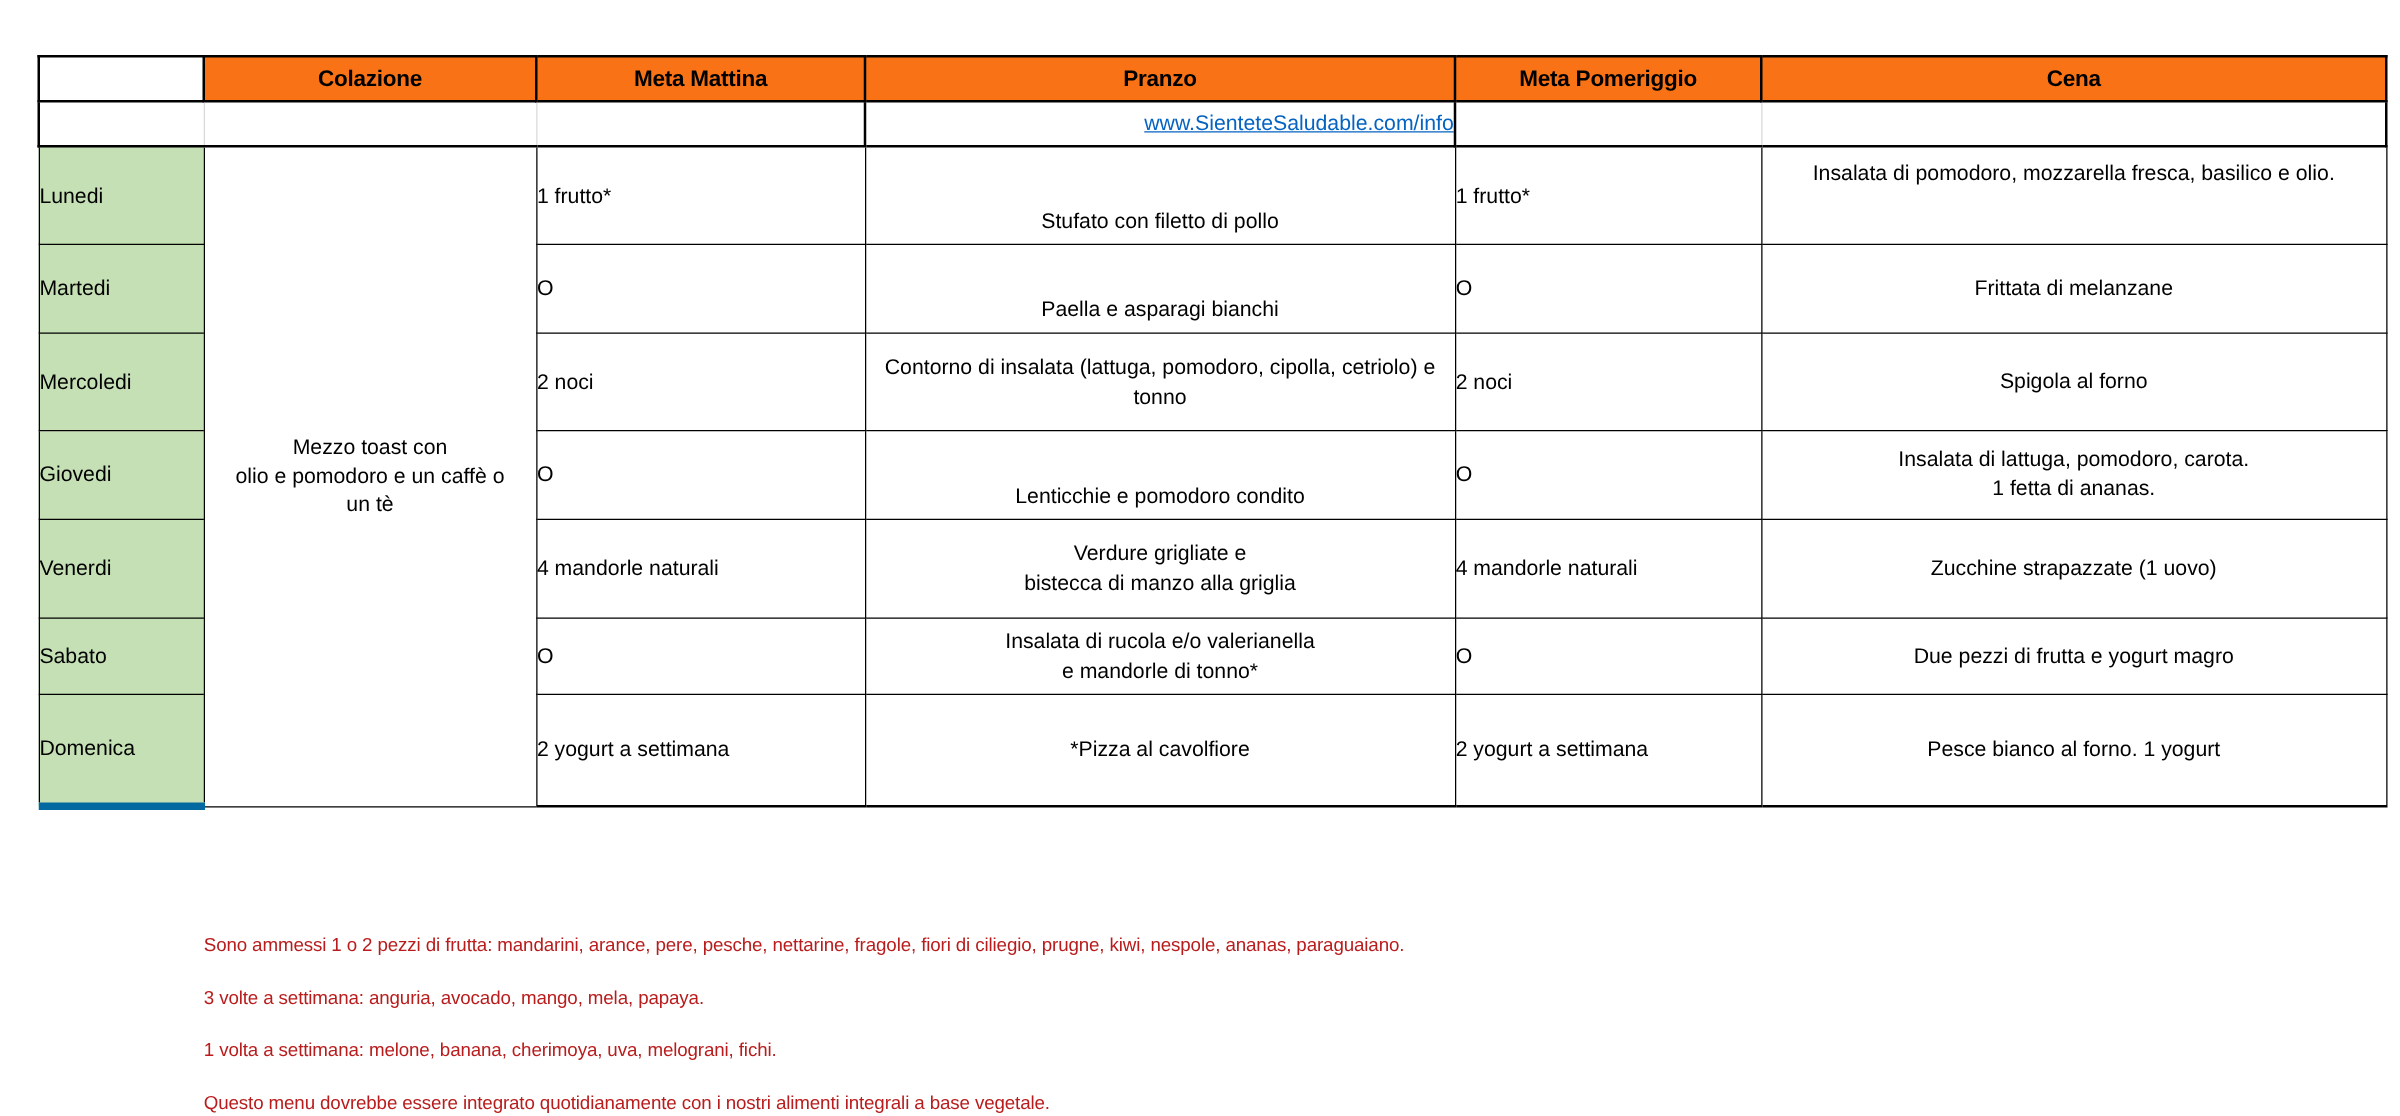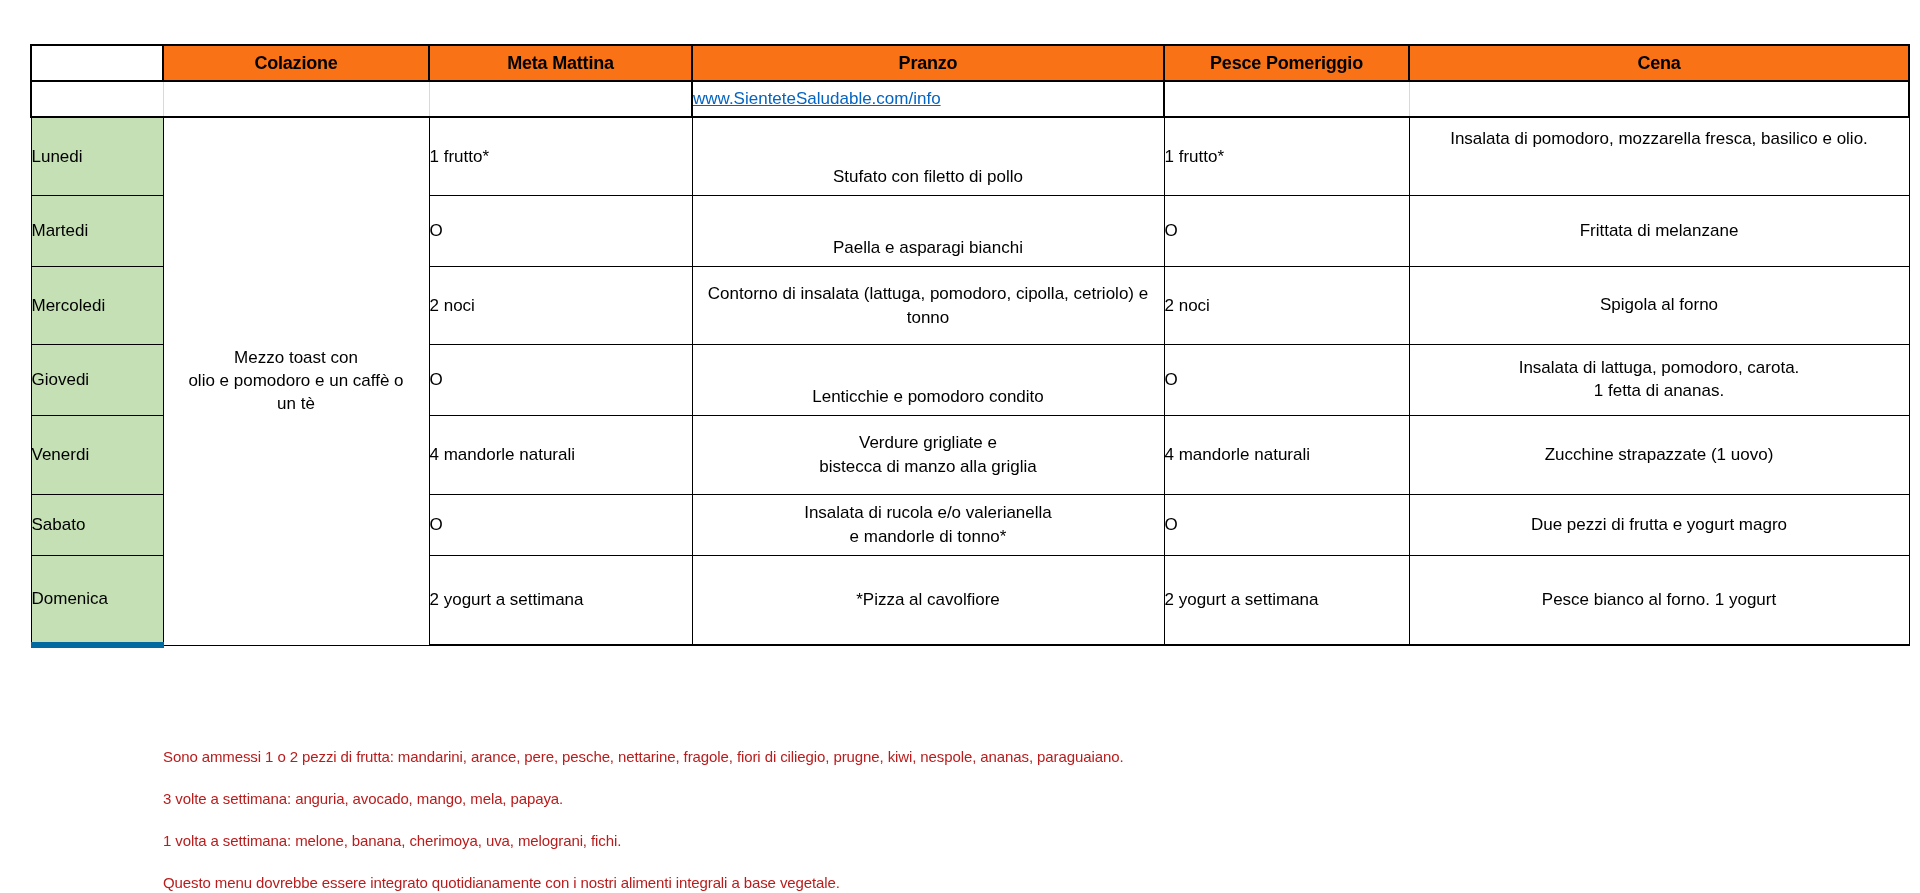--- a/index.html
+++ b/index.html
@@ -67,21 +67,21 @@
     background: #ffffff;
   }
 
   
   tr.urlrow td {
     height: 34px;
     background: #ffffff;
     border: 1px solid #d9d9d9;
   }
   tr.urlrow td.urlcell {
-    text-align: left;
+    text-align: right;
     border-left: 2px solid #000000;
     border-right: 2px solid #000000;
     border-bottom: 2px solid #000000;
     border-top: 1px solid #d9d9d9;
   }
   tr.urlrow td.edge-l { border-left: 2px solid #000000; }
   tr.urlrow td.edge-r { border-right: 2px solid #000000; }
   tr.urlrow td.below-hdr { border-bottom: 2px solid #000000; }
 
   a.site-link {
@@ -193,21 +193,21 @@
           <col class="c-mp">
           <col class="c-ce">
       </colgroup>
       <tbody>
 
         <tr class="hdr">
           <td class="blank-corner"></td>
           <td>Colazione</td>
           <td>Meta Mattina</td>
           <td>Pranzo</td>
-          <td>Pesce Pomeriggio</td>
+          <td>Meta Pomeriggio</td>
           <td>Cena</td>
         </tr>
 
         <tr class="urlrow">
           <td class="edge-l below-hdr"></td>
           <td class="below-hdr"></td>
           <td class="below-hdr"></td>
           <td class="urlcell">
             <a class="site-link" href="#">www.SienteteSaludable.com/info</a>
           </td>

